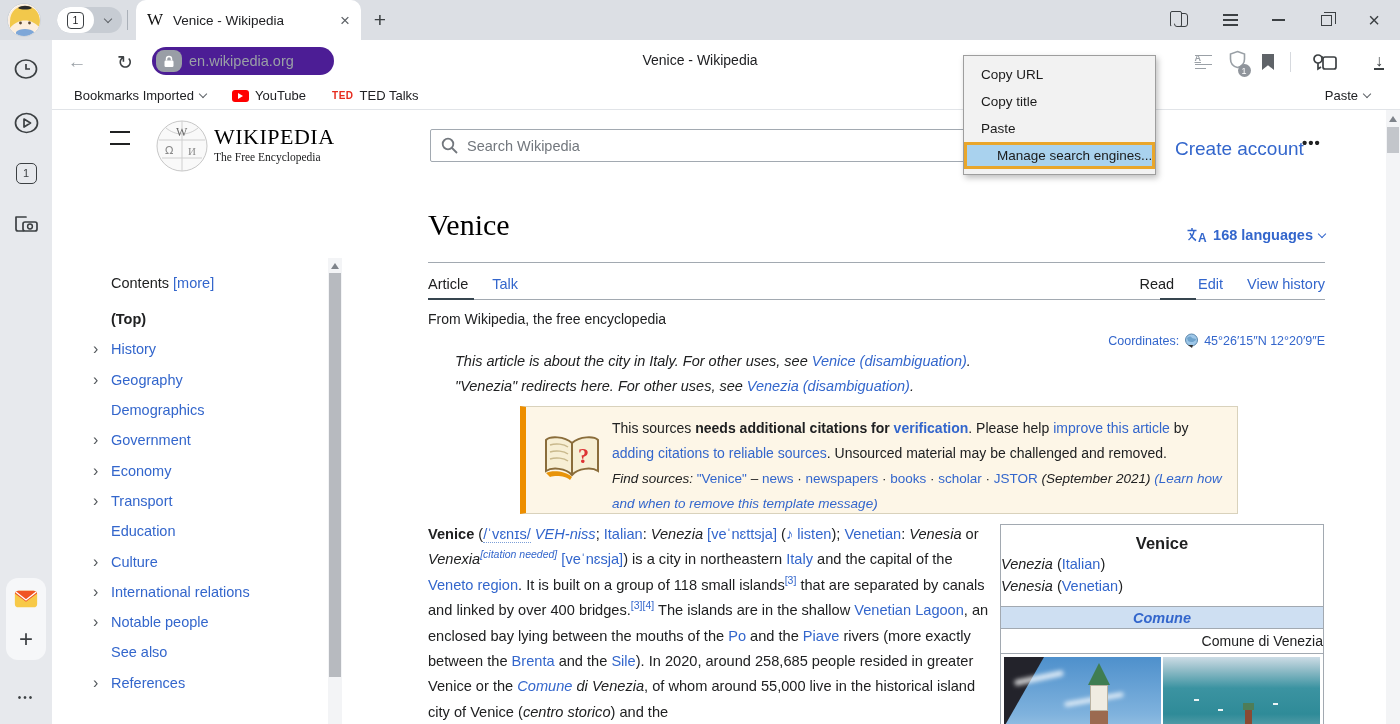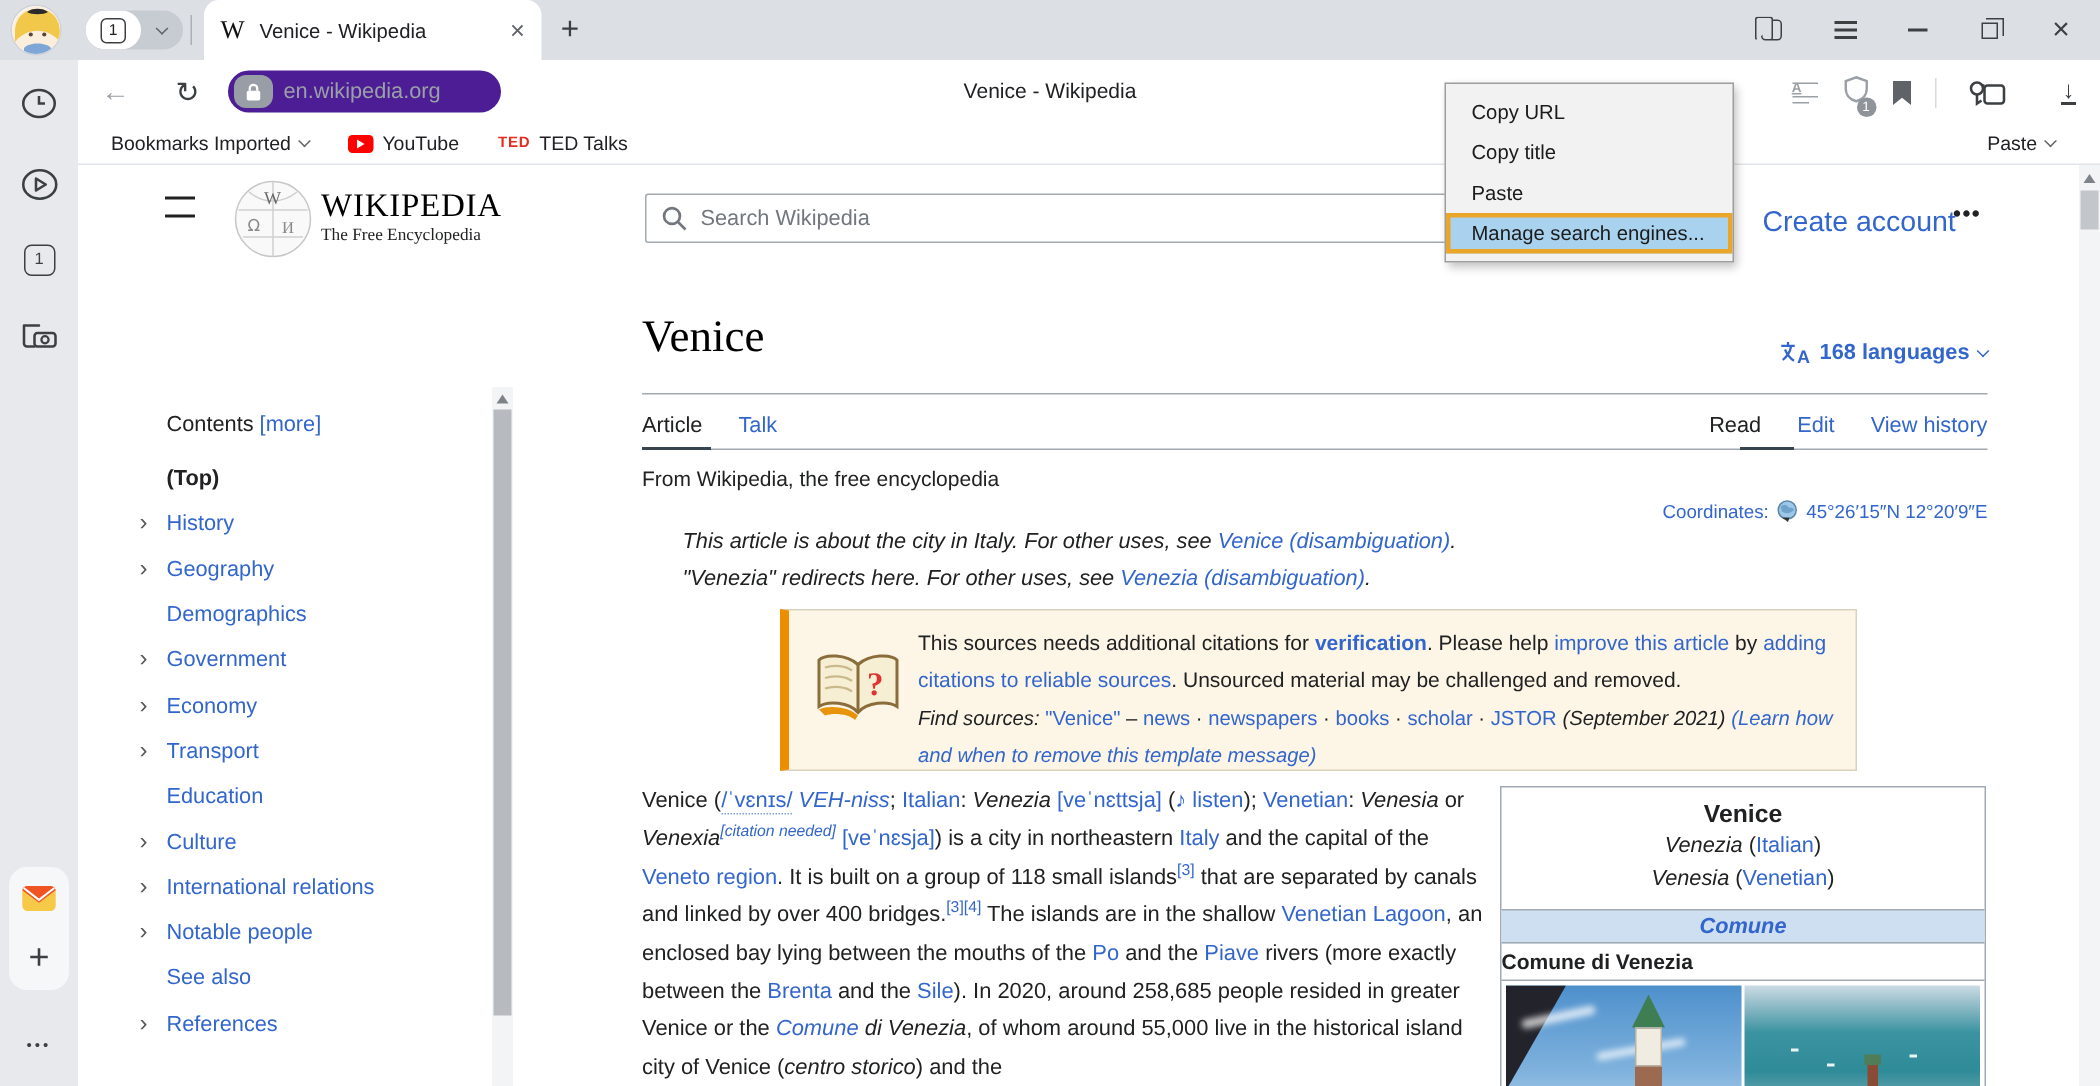--- a/index.html
+++ b/index.html
@@ -48,21 +48,21 @@
 .ytic:before{content:"";position:absolute;left:6px;top:3px;border-left:5px solid #fff;border-top:3px solid transparent;border-bottom:3px solid transparent}
 .tedic{color:#e62b1e;font-weight:bold;font-size:10px;letter-spacing:.5px}
 
 .sidepanel{left:0;top:40px;width:52px;height:684px;background:#e7e9ed}
 .sp-ic{left:13px;width:26px;height:26px;display:flex;align-items:center;justify-content:center;color:#3c4043}
 .sq1{width:21px;height:21px;border:1.7px solid #3c4043;border-radius:5px;display:flex;align-items:center;justify-content:center;font-size:11px;color:#3c4043}
 .mailbox{left:6px;top:578px;width:40px;height:82px;background:#f6f7f9;border-radius:12px}
 .dots{color:#3c4043;font-size:10px;letter-spacing:2px}
 
 .page{left:52px;top:110px;width:1334px;height:614px;background:#fff;overflow:hidden}
-.lk{color:var(--lk)}.b{font-weight:normal}.i{font-style:italic}
+.lk{color:var(--lk)}.b{font-weight:bold}.i{font-style:italic}
 .bl{font-weight:bold;color:var(--lk)}
 .sup{font-size:10.5px;vertical-align:super;line-height:0}
 .ipa{border-bottom:1px dotted #7c9fd8}
 .burger2{width:20px;height:2px;background:#202122;position:relative}
 .burger2:before,.burger2:after{content:"";position:absolute;left:0;width:20px;height:2px;background:#202122}
 .burger2:before{top:-6px}.burger2:after{top:6px}
 .wordmark{font-family:"Liberation Serif",serif;font-size:22px;letter-spacing:.5px;color:#000}
 .tagline{font-family:"Liberation Serif",serif;font-size:11.5px;color:#202122;margin-top:1px}
 .searchbox{left:378px;top:19px;width:680px;height:33px;border:1px solid #a2a9b1;border-radius:2px;background:#fff;display:flex;align-items:center;padding-left:10px;gap:9px}
 .search-ph{font-size:14.5px;color:#72777d}
@@ -74,42 +74,42 @@
 .ulmark{position:absolute;height:2px;background:#36454f}
 .toc-item{height:30.3px;display:flex;align-items:center;font-size:14.5px}
 .toc-chev{width:18px;color:#54595d;font-size:16px;line-height:1}
 .toc-item a{color:var(--lk)}
 .toc-top{color:#202122;font-weight:bold}
 .ambox{left:468px;top:296px;width:718px;height:108px;background:#fdf6e7;border:1px solid #d9d2bc;border-left:6px solid #ed8e00;padding:9px 12px 0 86px;font-size:14px;line-height:25px}
 .ambox .fs{font-size:13.5px}
 .para{left:376px;top:412px;width:572px;font-size:14.6px;line-height:25.4px}
 .infobox{left:948px;top:414px;width:324px;border:1px solid #a2a9b1;background:#fff;font-size:14.5px}
 .ib-title{padding-top:9px;text-align:center;font-size:16.5px;font-weight:bold}
-.ib-native{text-align:center;line-height:22px}
+.ib-native{text-align:left;line-height:22px}
 .ib-band{margin-top:9px;border-top:1px solid #a2a9b1;border-bottom:1px solid #a2a9b1;background:var(--band);text-align:center;font-style:italic;font-weight:bold;color:var(--lk);height:23px;line-height:22px}
-.ib-name{height:25px;line-height:25px;text-align:left;font-weight:bold;font-size:14px;border-bottom:1px solid #a2a9b1}
+.ib-name{height:25px;line-height:25px;text-align:right;font-weight:normal;font-size:14px;border-bottom:1px solid #a2a9b1}
 .ib-imgs{display:flex;gap:2px;padding:3px;height:110px}
 .ib-img{flex:1;position:relative;overflow:hidden}
 .img1{background:linear-gradient(180deg,#4e90cc 0%,#7fb2dd 55%,#c7def0 100%)}
 .img1 .corner{position:absolute;left:0;top:0;border-left:40px solid #23232b;border-bottom:70px solid transparent;width:0;height:0}
 .img1 .cloud{position:absolute;background:rgba(255,255,255,.75);border-radius:8px;filter:blur(2px)}
 .img1 .spire{position:absolute;left:84px;top:6px;width:0;height:0;border-left:11px solid transparent;border-right:11px solid transparent;border-bottom:22px solid #3f7d52}
 .img1 .belfry{position:absolute;left:86px;top:28px;width:18px;height:26px;background:#f0ece2;border:1px solid #b9b2a2}
 .img1 .shaft{position:absolute;left:86px;top:54px;width:18px;height:60px;background:#9b6a50}
 .img2{background:linear-gradient(180deg,#ccdce6 0%,#9dc2cd 10%,#3b93a1 30%,#2f8b98 55%,#79adb8 78%,#b25a3e 78%)}
 .img2 .tower{position:absolute;left:52%;bottom:16%;width:7px;height:34px;background:#8a4a33}
 .img2 .towertop{position:absolute;left:51%;bottom:calc(16% + 34px);width:11px;height:7px;background:#4e7d57}
 .img2 .boat{position:absolute;width:5px;height:2px;background:#fff;opacity:.9}
 .scroll{background:#f3f4f6}
 .sthumb{background:#c3c6cb;position:absolute;left:1px;width:12px}
 .sarrow{position:absolute;left:3px;width:0;height:0;border-left:4px solid transparent;border-right:4px solid transparent;border-bottom:6px solid #7e838a}
 
 .cmenu{left:963px;top:55px;width:193px;background:#f2f2f2;border:1px solid #9e9e9e;box-shadow:2px 3px 6px rgba(0,0,0,.25);padding:5px 0;z-index:99}
 .cm-item{height:27px;line-height:27px;padding-left:17px;font-size:13.5px;color:#1b1b1b;white-space:nowrap}
-.cm-item.hl{background:var(--hlbg);border:3px solid var(--hlbd);padding-left:14px;line-height:21px}
+.cm-item.hl{background:var(--hlbg);border:3px solid var(--hlbd);padding-left:30px;line-height:21px}
 </style>
 </head>
 <body>
 
 <div class="abs topstrip"></div>
 <div class="abs avatar">
   <svg width="34" height="34" viewBox="0 0 34 34">
     <circle cx="17" cy="17" r="17" fill="#fceedd"></circle>
     <path d="M2 18 C2 6 10 2 17 2 C24 2 32 6 32 18 L32 24 C24 14 10 14 2 24 Z" fill="#f2c84b"></path>
     <path d="M10 4 C13 1 21 1 24 4 C21 6 13 6 10 4 Z" fill="#2b2b2b"></path>

